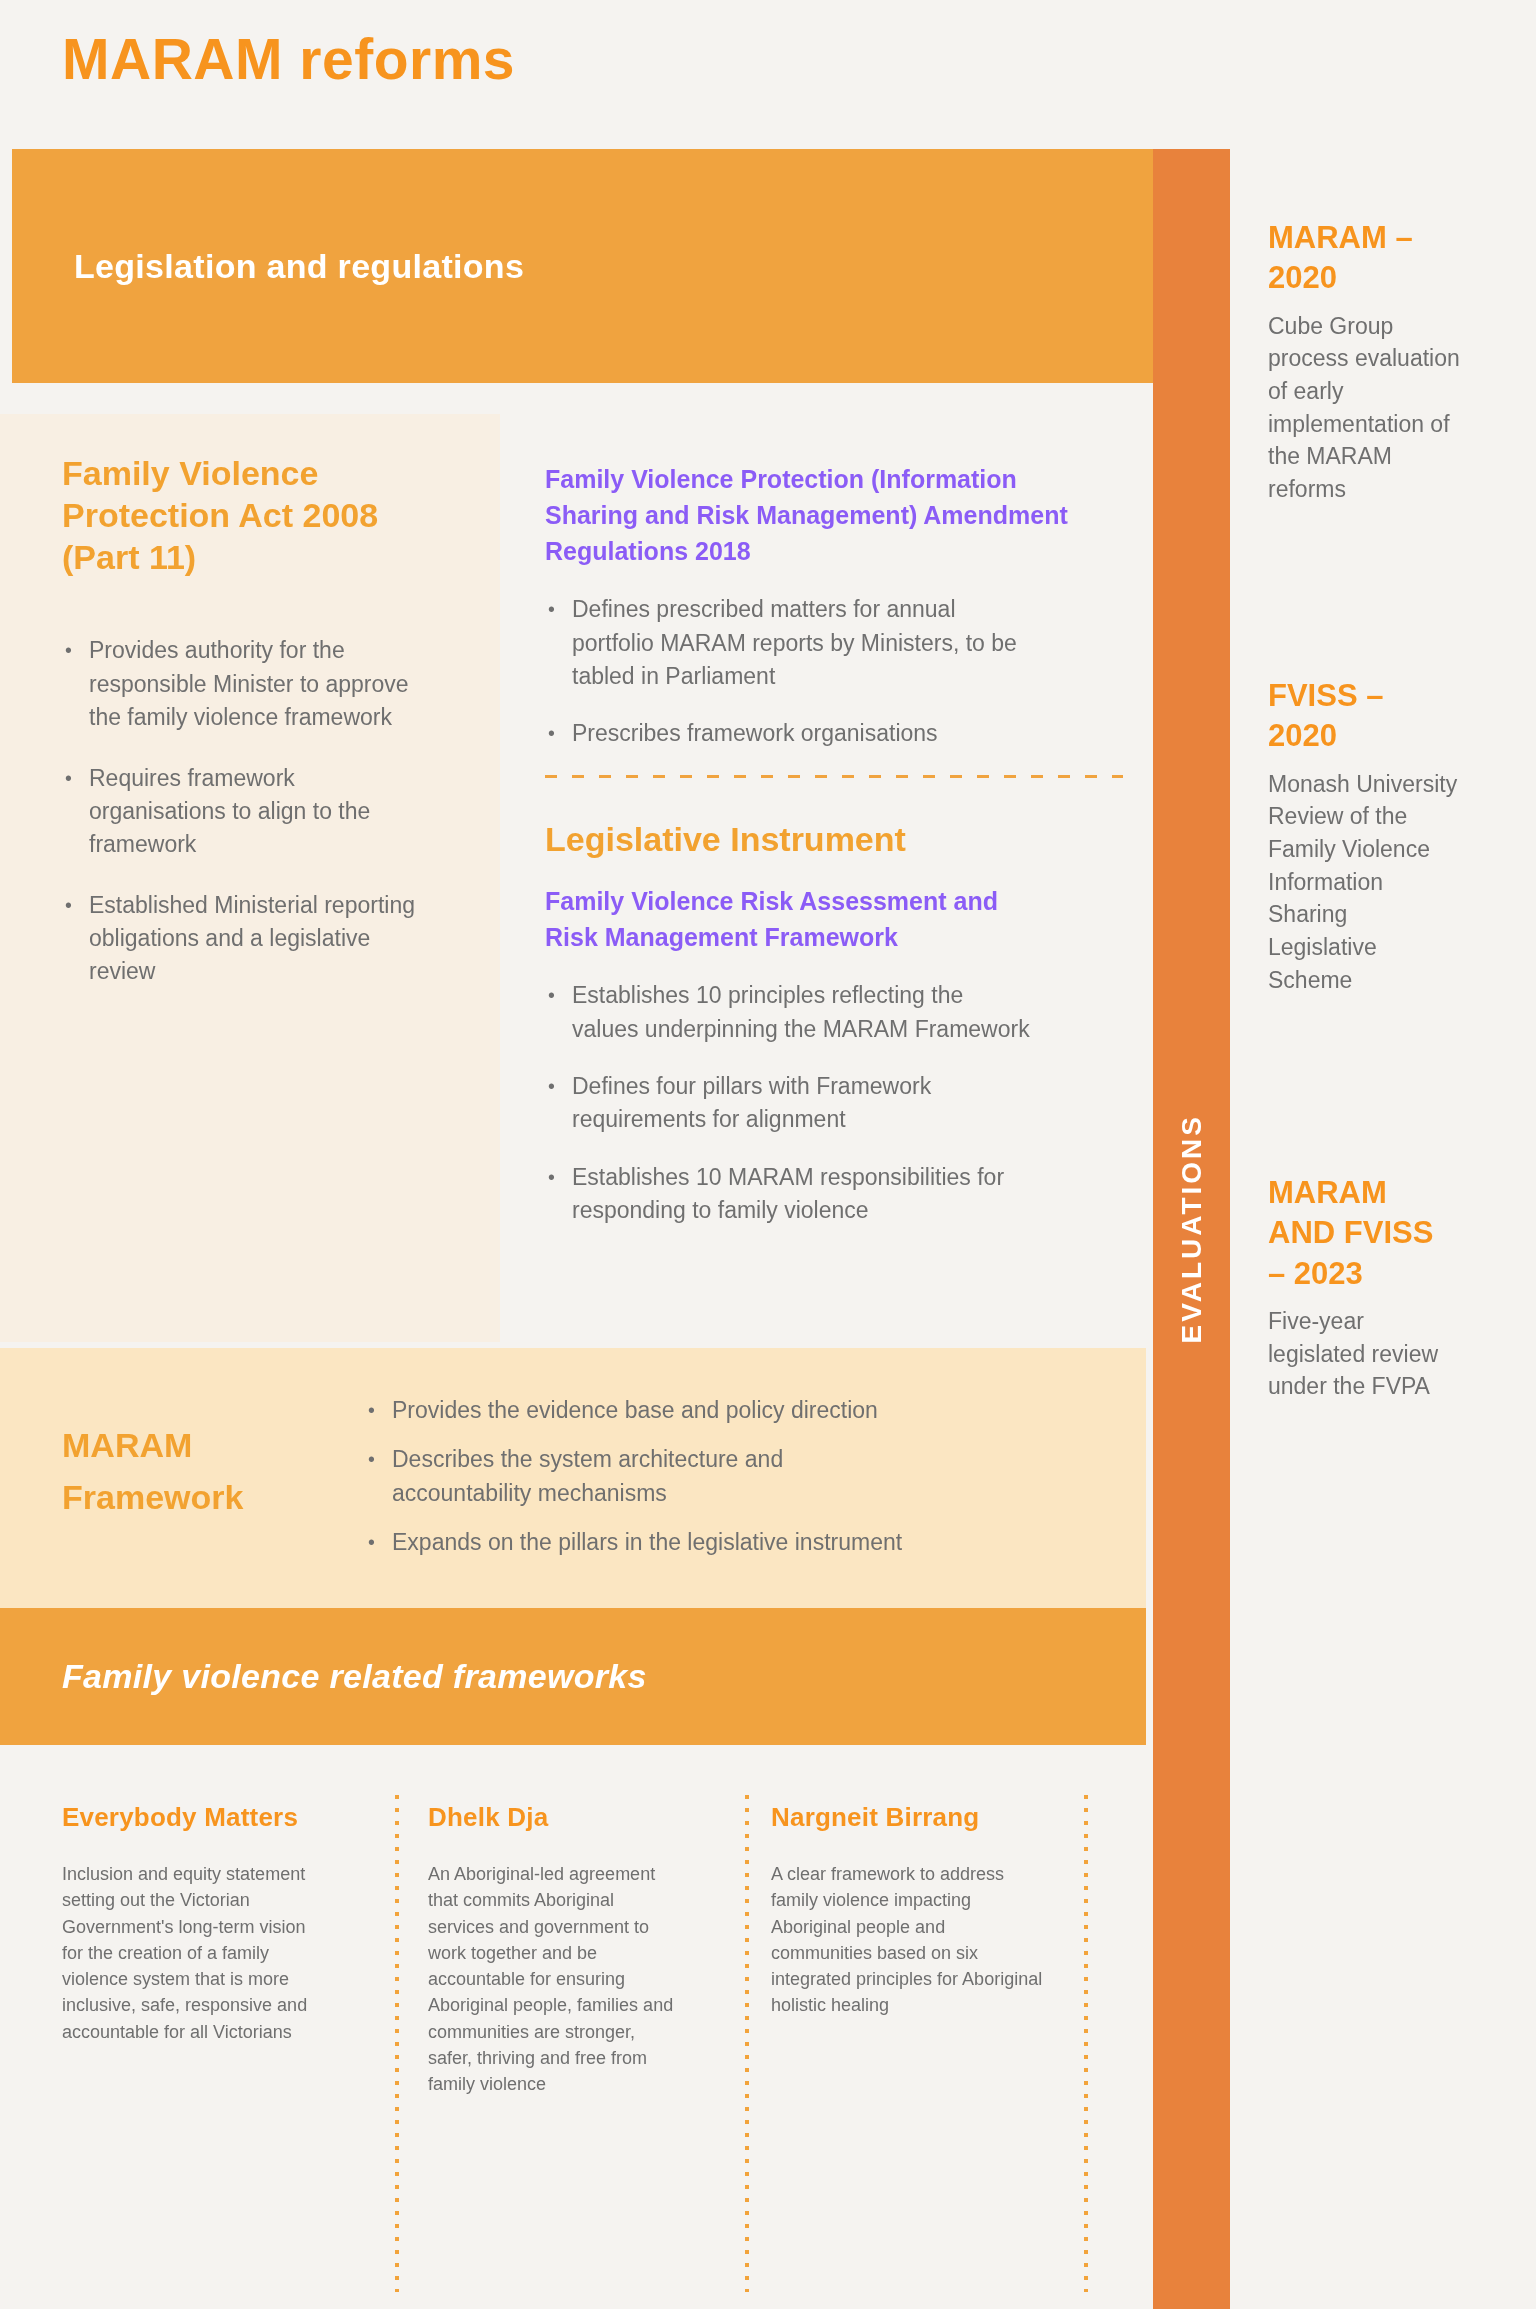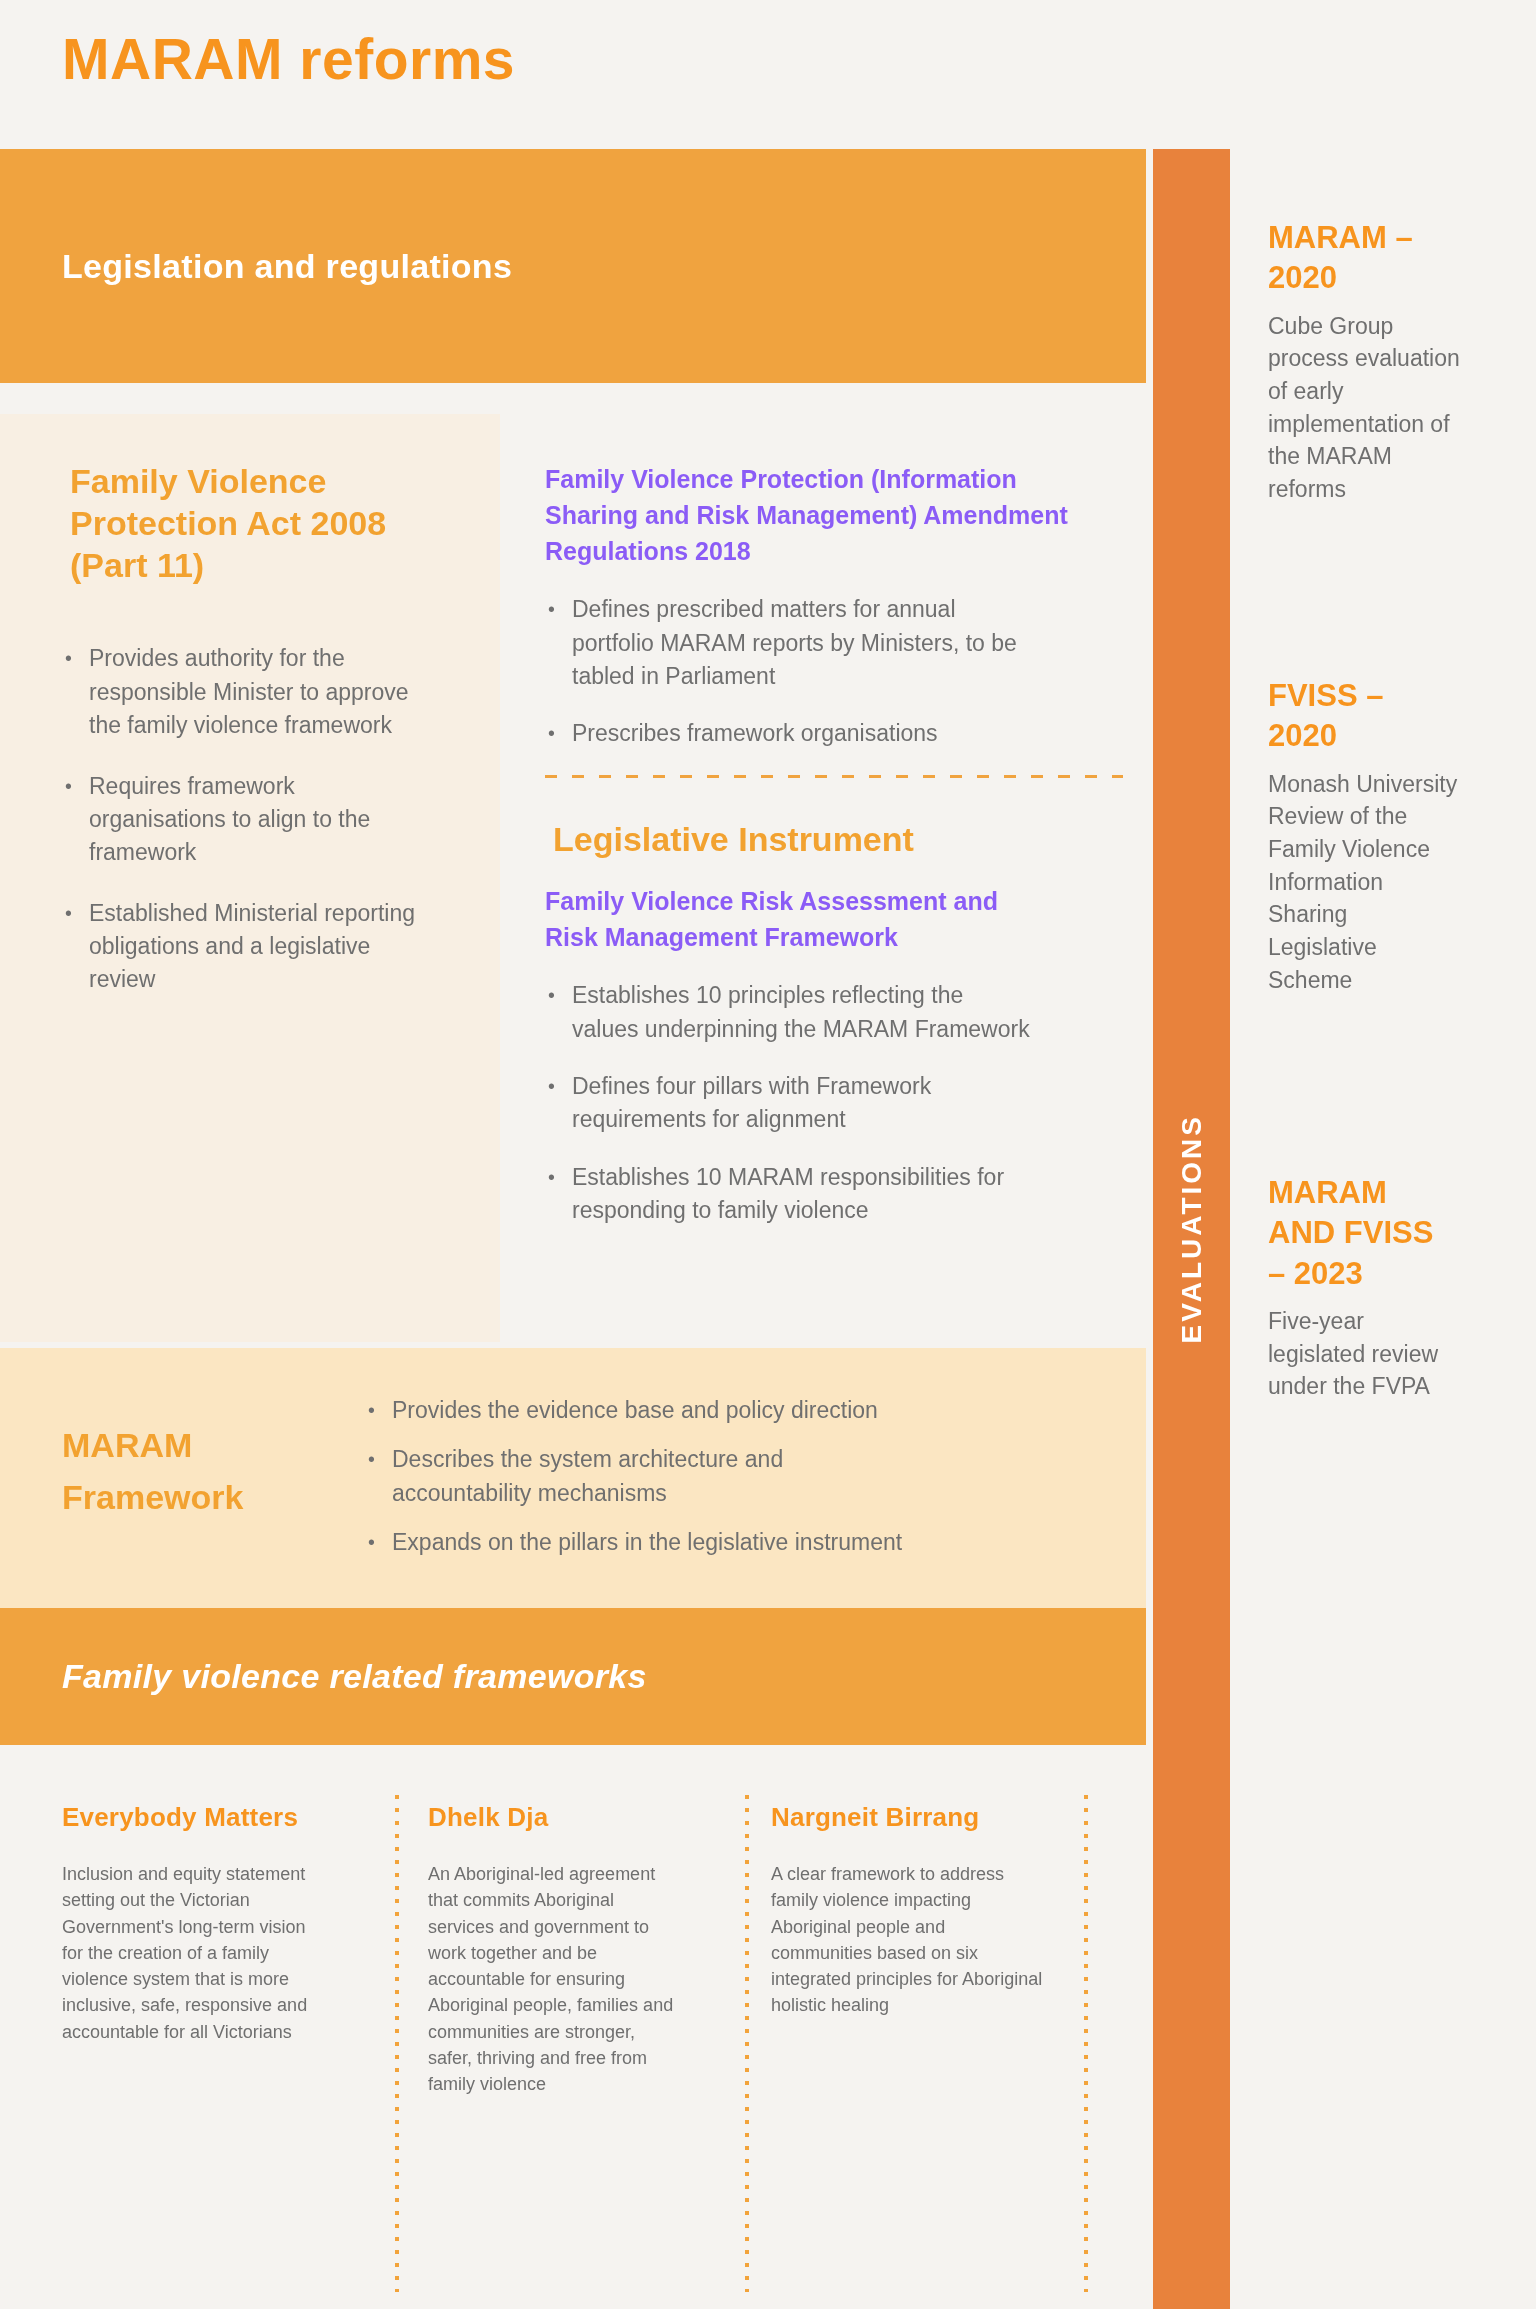--- a/index.html
+++ b/index.html
@@ -18,41 +18,41 @@
   }
 
   
   .banner{
     background:#F0A33F;display:flex;align-items:center;
   }
   .banner-label{
     color:#FFFFFF;font-size:34px;font-weight:700;letter-spacing:.3px;
     padding-left:62px;
   }
-  .banner-legislation{left:0;top:149px;width:1146px;height:234px;}
+  .banner-legislation{left:12px;top:149px;width:1146px;height:234px;}
   .banner-frameworks{left:0;top:1608px;width:1146px;height:137px;font-style:italic;}
 
   
   .eval-bar{
     left:1153px;top:149px;width:77px;height:2160px;background:#E8823C;
     display:flex;align-items:center;justify-content:center;
   }
   .eval-bar-label{
     writing-mode:vertical-rl;transform:rotate(180deg);
     color:#FFFFFF;font-size:28px;font-weight:700;letter-spacing:3px;
     white-space:nowrap;
   }
 
   
   .panel-act{
     left:0;top:414px;width:500px;height:928px;background:#F8EFE3;
     box-sizing:border-box;padding:38px 40px 0 62px;
   }
   .panel-heading{
-    margin:8px;font-size:34px;font-weight:700;color:#F2A230;line-height:1.24;
+    margin:0;font-size:34px;font-weight:700;color:#F2A230;line-height:1.24;
   }
   .act-heading{max-width:330px;}
 
   
   ul.bullets{list-style:none;margin:0;padding:0;}
   ul.bullets li{
     position:relative;padding-left:27px;
     font-size:23px;line-height:1.45;color:#6F6F6F;
     margin-bottom:27px;
   }

